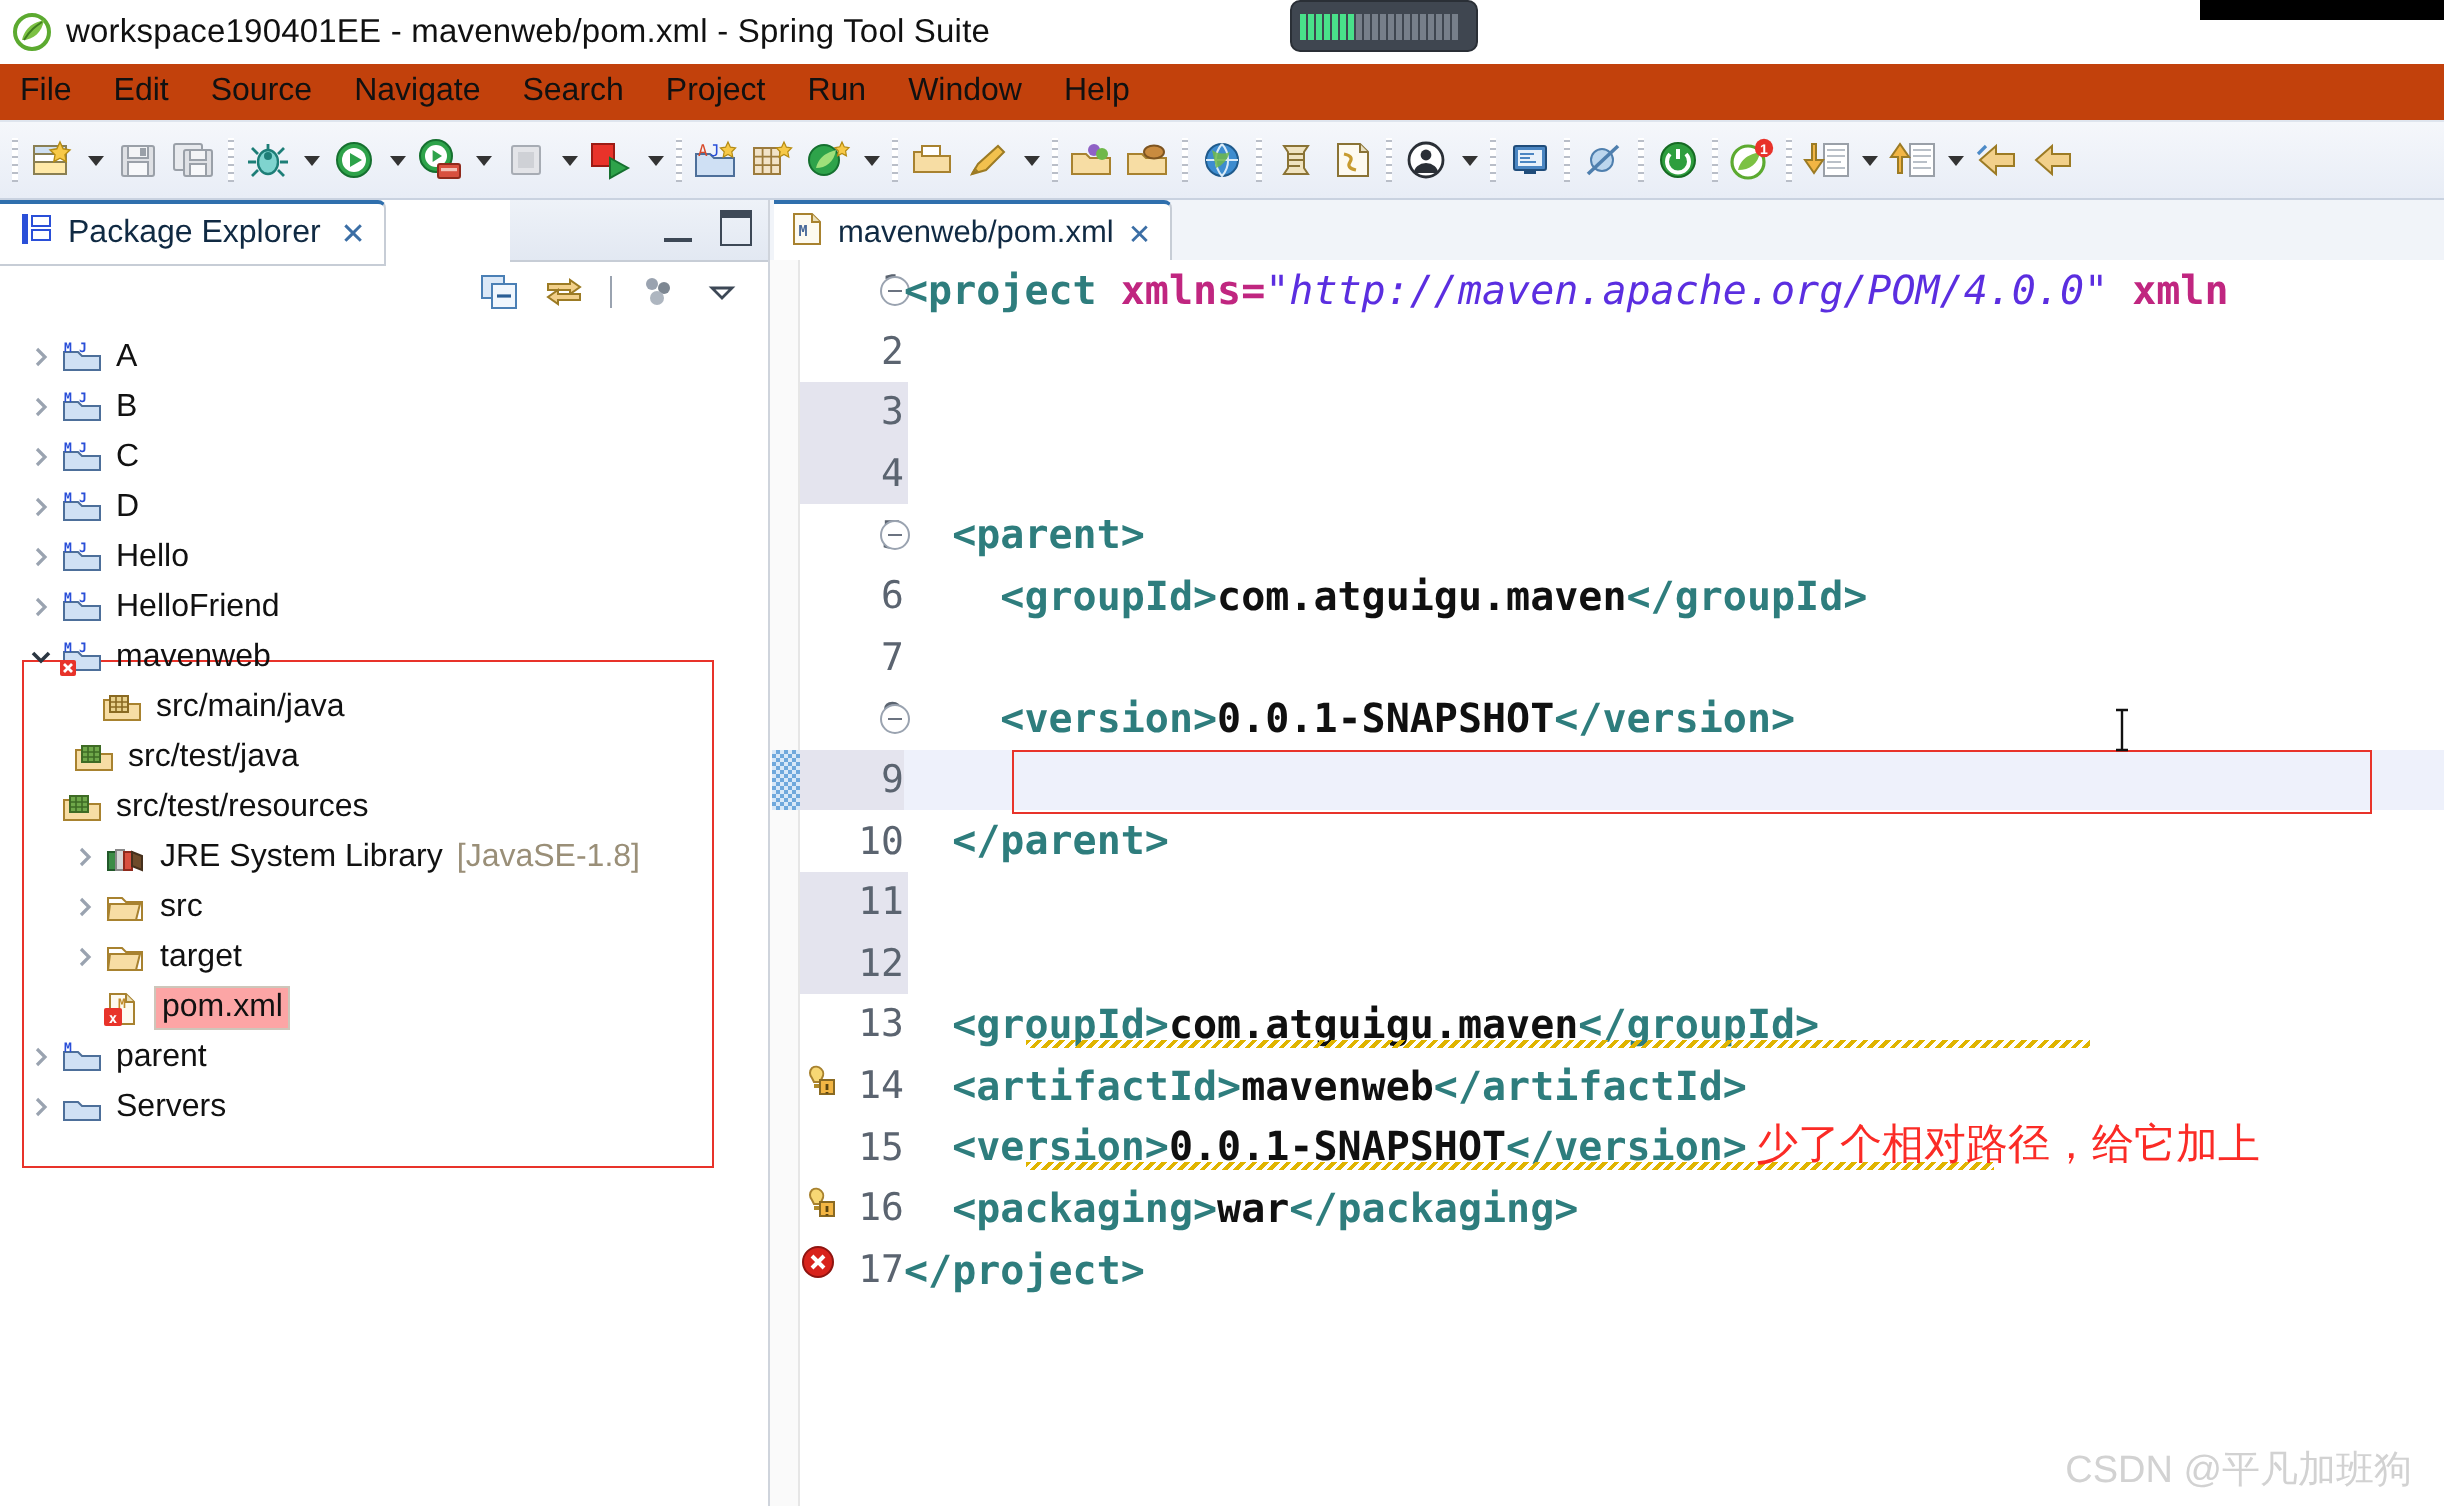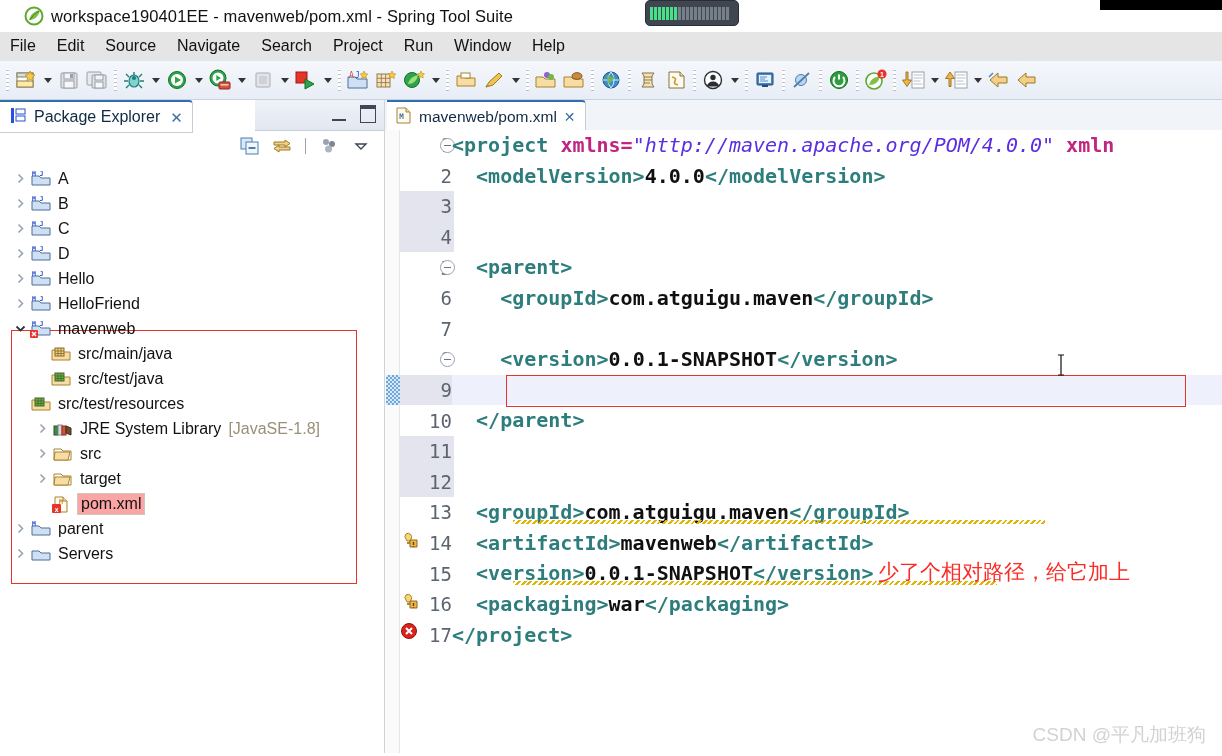--- a/index.html
+++ b/index.html
@@ -4,26 +4,26 @@
 <style>
   html,body{margin:0;padding:0;}
   body{
     width:1222px;height:756px;overflow:hidden;background:#ffffff;
     font-family:"Liberation Sans","DejaVu Sans",sans-serif;
     -webkit-font-smoothing:antialiased;
   }
   .app{position:relative;width:1222px;height:756px;}
 
   
-  .titlebar{height:32px;display:flex;align-items:center;padding-left:24px;background:#ffffff;text-align:right;}
+  .titlebar{height:32px;display:flex;align-items:center;padding-left:6px;background:#ffffff;text-align:right;}
   .title-icon{width:20px;height:20px;margin-right:7px;flex:0 0 auto;}
   .title-text{font-size:16.5px;color:#111;letter-spacing:.1px;white-space:nowrap;}
 
   
-  .menubar{height:28px;display:flex;align-items:center;padding-left:10px;gap:21px;background:#e5e5e5;}
+  .menubar{height:28px;display:flex;align-items:center;padding-left:10px;gap:21px;background:#c2410c;}
   .menu-item{font-size:16px;color:#111;white-space:nowrap;cursor:default;}
 
   
   .toolbar{height:38px;background:linear-gradient(#f5f7fb,#e8edf6);
     border-top:1px solid #dfe5ee;border-bottom:1px solid #c9d2e0;
     display:flex;align-items:center;padding:0 3px;gap:0px;overflow:hidden;}
   .tbtn{width:28px;height:30px;display:flex;align-items:center;justify-content:center;border-radius:3px;}
   .arrow{width:15px;height:30px;display:flex;align-items:center;justify-content:center;}
   .arrow i{display:block;width:0;height:0;border-left:4px solid transparent;border-right:4px solid transparent;border-top:5px solid #333;}
   .sep{width:9px;height:26px;display:flex;align-items:center;justify-content:center;}
@@ -592,21 +592,21 @@
             <svg width="22" height="18" viewBox="0 0 22 18">
               <path d="M2 5 h7 l2 2 h9 v8 H2 Z" fill="#f7dda4" stroke="#a8822f"></path>
               <rect x="5" y="3" width="9" height="8" fill="#e9d18c" stroke="#8a6a22"></rect>
               <path d="M5 6 h9 M5 8.5 h9 M8 3 v8 M11 3 v8" stroke="#8a6a22" stroke-width=".8"></path>
             </svg>
           </span>
           <span class="lbl">src/main/java</span>
         </div>
 
 
-        <div class="row" style="padding-left:50px;">
+        <div class="row" style="padding-left:36px;">
           <span class="ico">
             <svg width="22" height="18" viewBox="0 0 22 18">
               <path d="M2 5 h7 l2 2 h9 v8 H2 Z" fill="#f7dda4" stroke="#a8822f"></path>
               <rect x="5" y="3" width="9" height="8" fill="#6fa84a" stroke="#3e6b25"></rect>
               <path d="M5 6 h9 M5 8.5 h9 M8 3 v8 M11 3 v8" stroke="#3e6b25" stroke-width=".8"></path>
             </svg>
           </span>
           <span class="lbl">src/test/java</span>
         </div>
 
@@ -790,21 +790,20 @@
         </div>
 
         <div class="codearea">
 
           <div class="hl-line" style="top:244.8px;"></div>
 
           <div class="redbox" style="left:54px;top:245px;width:678px;height:30px;"></div>
 
           <div class="code" style="top:0px;"><span class="tag">&lt;project </span><span class="attr">xmlns=</span><span class="val">"http://maven.apache.org/POM/4.0.0"</span><span class="attr"> xmln</span></div>
 
-          <div class="code" style="top:30.6px;"><span class="tag">  &lt;modelVersion&gt;</span><span class="txt">4.0.0</span><span class="tag">&lt;/modelVersion&gt;</span></div>
 
           <div class="code" style="top:122.4px;"><span class="tag">  &lt;parent&gt;</span></div>
 
           <div class="code" style="top:153px;"><span class="tag">    &lt;groupId&gt;</span><span class="txt">com.atguigu.maven</span><span class="tag">&lt;/groupId&gt;</span></div>
 
 
           <div class="code" style="top:214.2px;"><span class="tag">    &lt;version&gt;</span><span class="txt">0.0.1-SNAPSHOT</span><span class="tag">&lt;/version&gt;</span></div>
 
 
           <div class="code" style="top:275.4px;"><span class="tag">  &lt;/parent&gt;</span></div>

